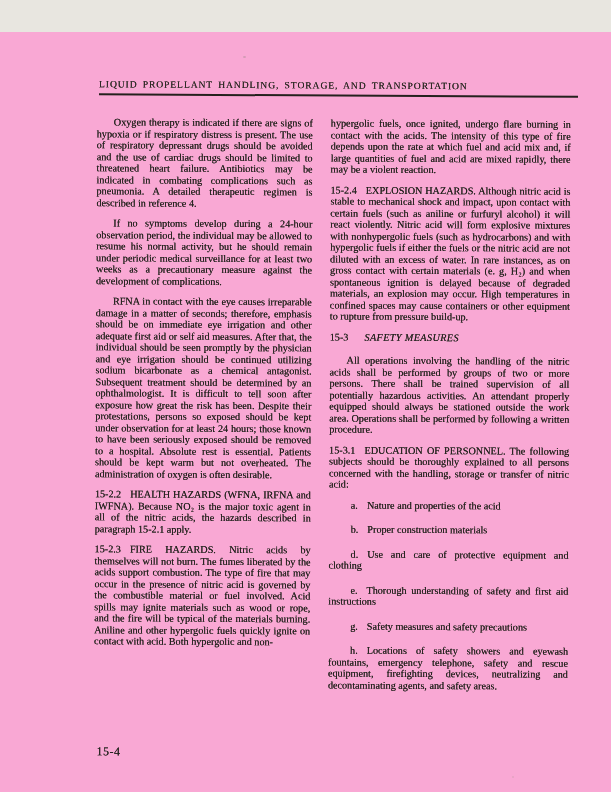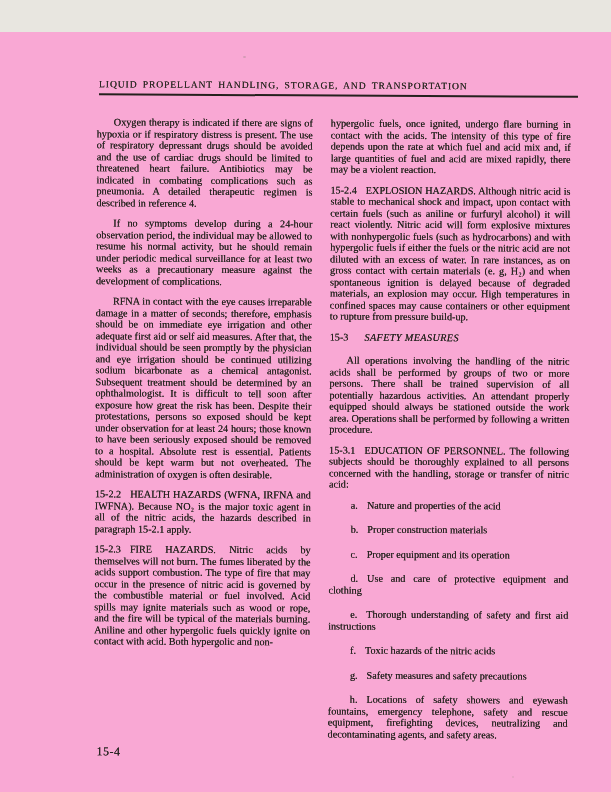--- a/index.html
+++ b/index.html
@@ -88,24 +88,22 @@
 
     <div class="col col-right">
       <p class="para no-indent">hypergolic fuels, once ignited, undergo flare burning in contact with the acids.  The intensity of this type of fire depends upon the rate at which fuel and acid mix and, if large quantities of fuel and acid are mixed rapidly, there may be a violent reaction.</p>
       <p class="sec-para"><span class="sec-num">15-2.4</span><span>EXPLOSION HAZARDS.  Although nitric acid is stable to mechanical shock and impact, upon contact with certain fuels (such as aniline or furfuryl alcohol) it will react violently.  Nitric acid will form explosive mixtures with nonhypergolic fuels (such as hydrocarbons) and with hypergolic fuels if either the fuels or the nitric acid are not diluted with an excess of water.  In rare instances, as on gross contact with certain materials (e. g, H₂) and when spontaneous ignition is delayed because of degraded materials, an explosion may occur.  High temperatures in confined spaces may cause containers or other equipment to rupture from pressure build-up.</span></p>
       <p class="sec-heading"><span class="sec-num">15-3</span><span class="sec-title">SAFETY MEASURES</span></p>
       <p class="para">All operations involving the handling of the nitric acids shall be performed by groups of two or more persons.  There shall be trained supervision of all potentially hazardous activities.  An attendant properly equipped should always be stationed outside the work area.  Operations shall be performed by following a written procedure.</p>
       <p class="sec-para"><span class="sec-num">15-3.1</span><span>EDUCATION OF PERSONNEL.  The following subjects should be thoroughly explained to all persons concerned with the handling, storage or transfer of nitric acid:</span></p>
 
       <p class="list-item"><span class="li-label">a.</span><span>Nature and properties of the acid</span></p>
       <p class="list-item"><span class="li-label">b.</span><span>Proper construction materials</span></p>
-      <p class="list-item"><span class="li-label">c.</span><span>Proper equipment and its operation</span></p>
       <p class="list-item"><span class="li-label">d.</span><span>Use and care of protective equipment and clothing</span></p>
       <p class="list-item"><span class="li-label">e.</span><span>Thorough understanding of safety and first aid instructions</span></p>
-      <p class="list-item"><span class="li-label">f.</span><span>Toxic hazards of the nitric acids</span></p>
       <p class="list-item"><span class="li-label">g.</span><span>Safety measures and safety precautions</span></p>
       <p class="list-item"><span class="li-label">h.</span><span>Locations of safety showers and eyewash fountains, emergency telephone, safety and rescue equipment, firefighting devices, neutralizing and decontaminating agents, and safety areas.</span></p>
     </div>
 
     <div class="page-number">15-4</div>
   </div>
 
   <div class="speck speck-1"></div>
   <div class="speck speck-2"></div>
   <div class="speck speck-3"></div>

